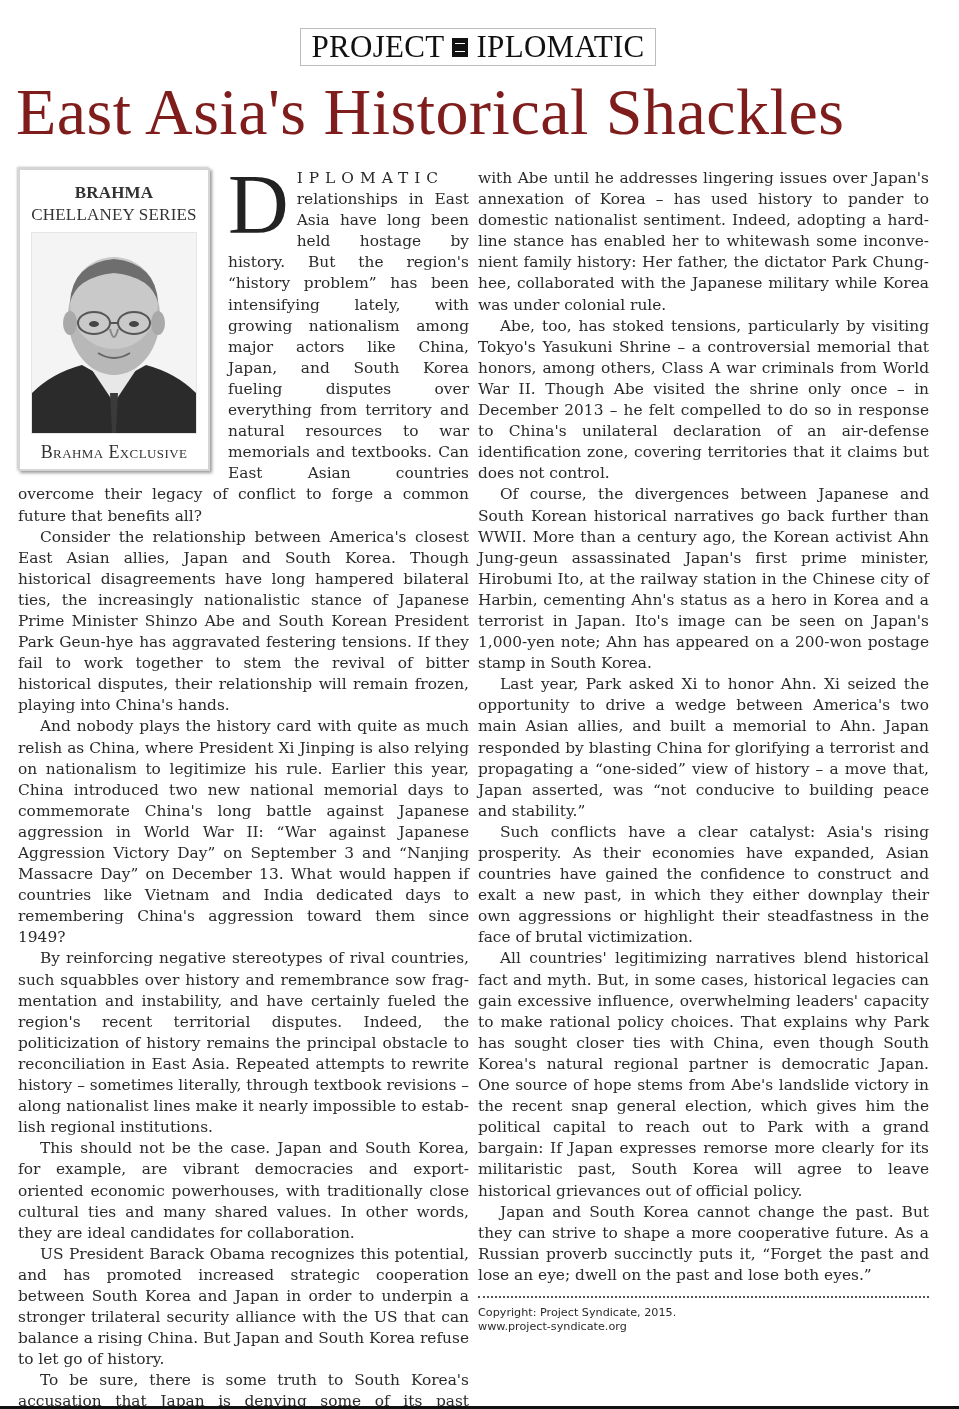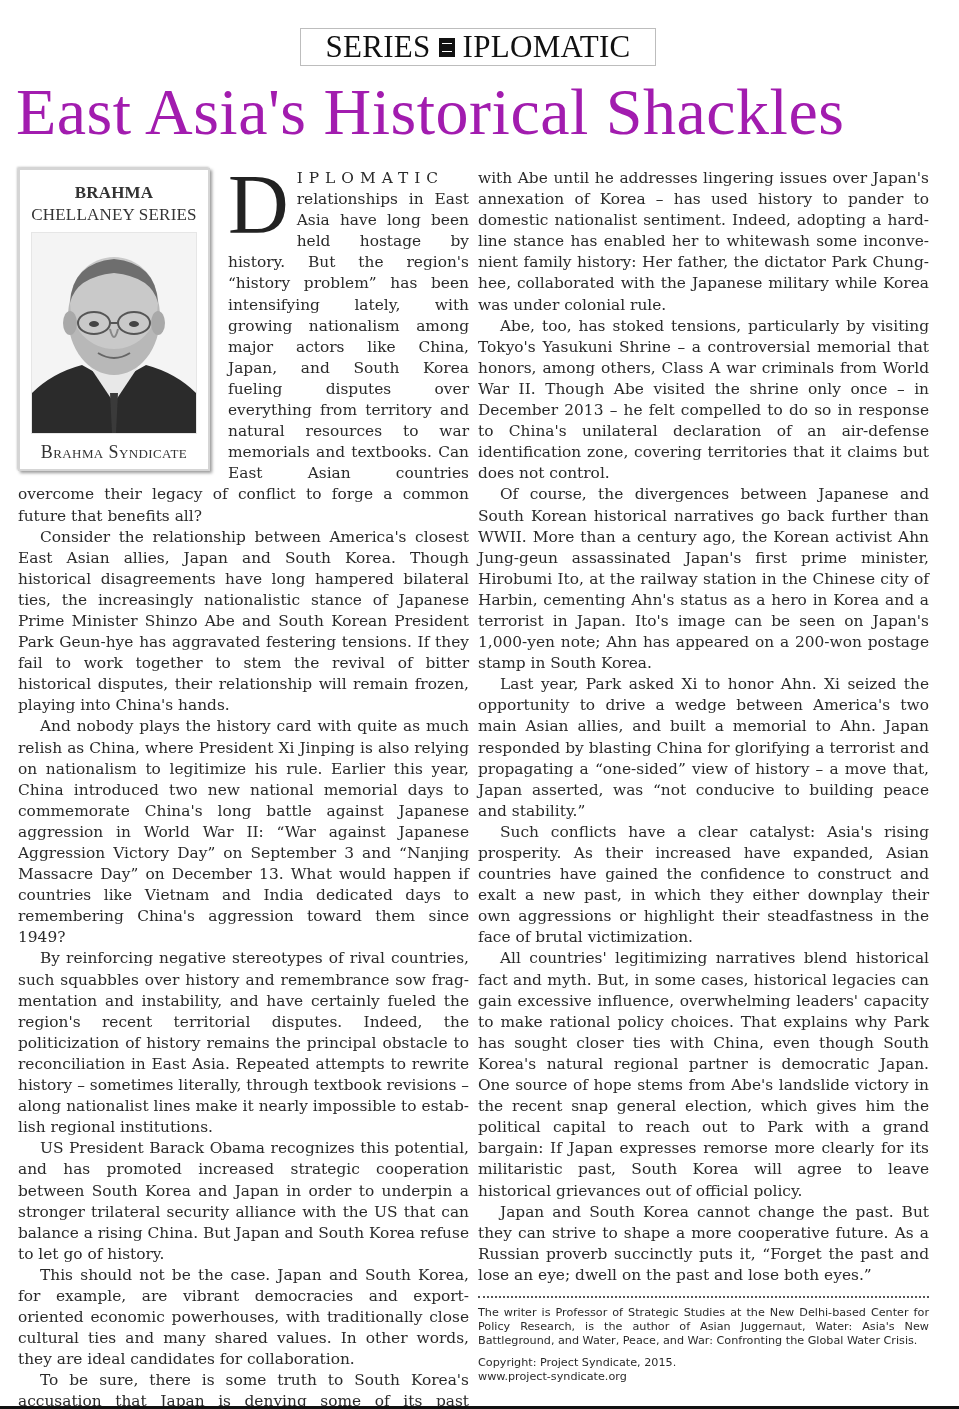--- a/index.html
+++ b/index.html
@@ -13,21 +13,21 @@
   .masthead .logo-mark {
     display: inline-block; width: 16px; height: 19px; background: #111; position: relative; margin: 0 2px;
   }
   .masthead .logo-mark::after {
     content: ""; position: absolute; left: 3px; right: 3px; top: 5px; bottom: 5px;
     border-top: 1px solid #fff; border-bottom: 1px solid #fff;
   }
   .headline {
     position: absolute; left: 16px; top: 70px; width: 930px;
     font-family: "Liberation Serif", serif; font-size: 66px; line-height: 84px;
-    color: #a21caf; white-space: nowrap; letter-spacing: 0.5px;
+    color: #7f1d1d; white-space: nowrap; letter-spacing: 0.5px;
     transform: scaleX(1.0);
   }
   .col {
     position: absolute; top: 168px; width: 451px;
     font-family: "DejaVu Serif", serif; font-size: 15.4px; line-height: 21.1px;
     color: #2a2a2a; text-align: justify; hyphens: manual;
   }
   .col.left { left: 18px; }
   .col.right { left: 478px; }
   .col p { margin: 0; text-indent: 22px; }
@@ -59,21 +59,21 @@
   }
   .bio p { margin: 0; text-indent: 0; }
   .credits { margin-top: 8px; font-family: "DejaVu Sans", sans-serif; font-size: 11.2px; line-height: 14px; }
   .credits .exclusive { font-style: italic; }
   .bottom-rule { position: absolute; left: 0; right: 0; bottom: 0; height: 3px; background: #111; }
 </style>
 </head>
 <body>
 
 <div class="masthead">
-  <span>SERIES</span>
+  <span>PROJECT</span>
   <span class="logo-mark"></span>
   <span>IPLOMATIC</span>
 </div>
 
 <h1 class="headline" style="margin:0;font-weight:normal;">East Asia's Historical Shackles</h1>
 
 <div class="col left">
   <div class="author-box">
     <div class="series-title">
       <div class="l1">BRAHMA</div>
@@ -92,44 +92,41 @@
         <ellipse cx="126" cy="90" rx="7" ry="12" fill="#a9a9a9"></ellipse>
         <ellipse cx="62" cy="90" rx="16" ry="11" fill="none" stroke="#555" stroke-width="2"></ellipse>
         <ellipse cx="102" cy="90" rx="16" ry="11" fill="none" stroke="#555" stroke-width="2"></ellipse>
         <line x1="78" y1="90" x2="86" y2="90" stroke="#555" stroke-width="2"></line>
         <ellipse cx="62" cy="91" rx="5" ry="3" fill="#444"></ellipse>
         <ellipse cx="102" cy="91" rx="5" ry="3" fill="#444"></ellipse>
         <path d="M78,96 Q82,112 86,96" fill="none" stroke="#888" stroke-width="2"></path>
         <path d="M66,120 Q82,130 98,120" fill="none" stroke="#666" stroke-width="2"></path>
       </svg>
     </div>
-    <div class="author-name">Brahma Syndicate</div>
+    <div class="author-name">Brahma Exclusive</div>
   </div>
 
   <p class="first"><span class="dropcap">D</span><span class="lead-word">IPLOMATIC</span><span> relationships in East Asia have long been held hostage by history. But the region's “history problem” has been intensifying lately, with growing nationalism among major actors like China, Japan, and South Korea fueling disputes over everything from territory and natural resources to war memorials and textbooks. Can East Asian countries overcome their legacy of conflict to forge a common future that benefits all?</span></p>
   <p>Consider the relationship between America's closest East Asian allies, Japan and South Korea. Though historical disagreements have long hampered bilateral ties, the increasingly nationalistic stance of Japanese Prime Minister Shinzo Abe and South Korean President Park Geun-hye has aggravated festering tensions. If they fail to work together to stem the revival of bitter historical dis­putes, their relationship will remain frozen, playing into China's hands.</p>
   <p>And nobody plays the history card with quite as much relish as China, where President Xi Jinping is also relying on nationalism to legitimize his rule. Earlier this year, China introduced two new national memorial days to commemorate China's long battle against Japanese aggression in World War II: “War against Japanese Aggression Victory Day” on September 3 and “Nanjing Massacre Day” on December 13. What would happen if countries like Vietnam and India dedicated days to remembering China's aggression toward them since 1949?</p>
   <p>By reinforcing negative stereotypes of rival countries, such squabbles over history and remembrance sow frag­mentation and instability, and have certainly fueled the region's recent territorial disputes. Indeed, the politicization of history remains the principal obstacle to reconciliation in East Asia. Repeated attempts to rewrite history – sometimes literally, through textbook revisions – along nationalist lines make it nearly impossible to estab­lish regional institutions.</p>
+  <p>This should not be the case. Japan and South Korea, for example, are vibrant democracies and export-oriented economic powerhouses, with traditionally close cultural ties and many shared values. In other words, they are ideal candidates for collaboration.</p>
   <p>US President Barack Obama recognizes this potential, and has promoted increased strategic cooperation between South Korea and Japan in order to underpin a stronger trilateral security alliance with the US that can balance a rising China. But Japan and South Korea refuse to let go of history.</p>
-  <p>This should not be the case. Japan and South Korea, for example, are vibrant democracies and export-oriented economic powerhouses, with traditionally close cultural ties and many shared values. In other words, they are ideal candidates for collaboration.</p>
   <p style="text-align-last: justify;">To be sure, there is some truth to South Korea's accusa­tion that Japan is denying some of its past behavior. But it is also true that Park – who has refused to meet formally</p>
 </div>
 
 <div class="col right">
   <p class="first">with Abe until he addresses lingering issues over Japan's annexation of Korea – has used history to pander to domestic nationalist sentiment. Indeed, adopting a hard­line stance has enabled her to whitewash some inconve­nient family history: Her father, the dictator Park Chung-hee, collaborated with the Japanese military while Korea was under colonial rule.</p>
   <p>Abe, too, has stoked tensions, particularly by visiting Tokyo's Yasukuni Shrine – a controversial memorial that honors, among others, Class A war criminals from World War II. Though Abe visited the shrine only once – in December 2013 – he felt compelled to do so in response to China's uni­lateral declaration of an air-defense identification zone, cover­ing territories that it claims but does not control.</p>
   <p>Of course, the divergences between Japanese and South Korean historical narratives go back further than WWII. More than a century ago, the Korean activist Ahn Jung-geun assassinated Japan's first prime minister, Hirobumi Ito, at the railway station in the Chinese city of Harbin, cementing Ahn's status as a hero in Korea and a terrorist in Japan. Ito's image can be seen on Japan's 1,000-yen note; Ahn has appeared on a 200-won postage stamp in South Korea.</p>
   <p>Last year, Park asked Xi to honor Ahn. Xi seized the opportunity to drive a wedge between America's two main Asian allies, and built a memorial to Ahn. Japan responded by blasting China for glorifying a terrorist and propagating a “one-sided” view of history – a move that, Japan asserted, was “not conducive to building peace and stability.”</p>
-  <p>Such conflicts have a clear catalyst: Asia's rising prosper­ity. As their increased have expanded, Asian countries have gained the confidence to construct and exalt a new past, in which they either downplay their own aggressions or highlight their steadfastness in the face of brutal victim­ization.</p>
+  <p>Such conflicts have a clear catalyst: Asia's rising prosper­ity. As their economies have expanded, Asian countries have gained the confidence to construct and exalt a new past, in which they either downplay their own aggressions or highlight their steadfastness in the face of brutal victim­ization.</p>
   <p>All countries' legitimizing narratives blend historical fact and myth. But, in some cases, historical legacies can gain excessive influence, overwhelming leaders' capacity to make rational policy choices. That explains why Park has sought closer ties with China, even though South Korea's natural regional partner is democratic Japan. One source of hope stems from Abe's landslide victory in the recent snap general election, which gives him the political capital to reach out to Park with a grand bargain: If Japan expresses remorse more clearly for its militaristic past, South Korea will agree to leave historical grievances out of official policy.</p>
   <p>Japan and South Korea cannot change the past. But they can strive to shape a more cooperative future. As a Russian proverb succinctly puts it, “Forget the past and lose an eye; dwell on the past and lose both eyes.”</p>
 
   <div class="separator"></div>
-  <div class="bio">
-    <p>The writer is Professor of Strategic Studies at the New Delhi-based Center for Policy Research, is the author of Asian Juggernaut, Water: Asia's New Battleground, and Water, Peace, and War: Confronting the Global Water Crisis.</p>
-  </div>
   <div class="credits">
     <div>Copyright: Project Syndicate, 2015.</div>
     <div>www.project-syndicate.org</div>
   </div>
 </div>
 
 <div class="bottom-rule"></div>
 
 </body></html>

